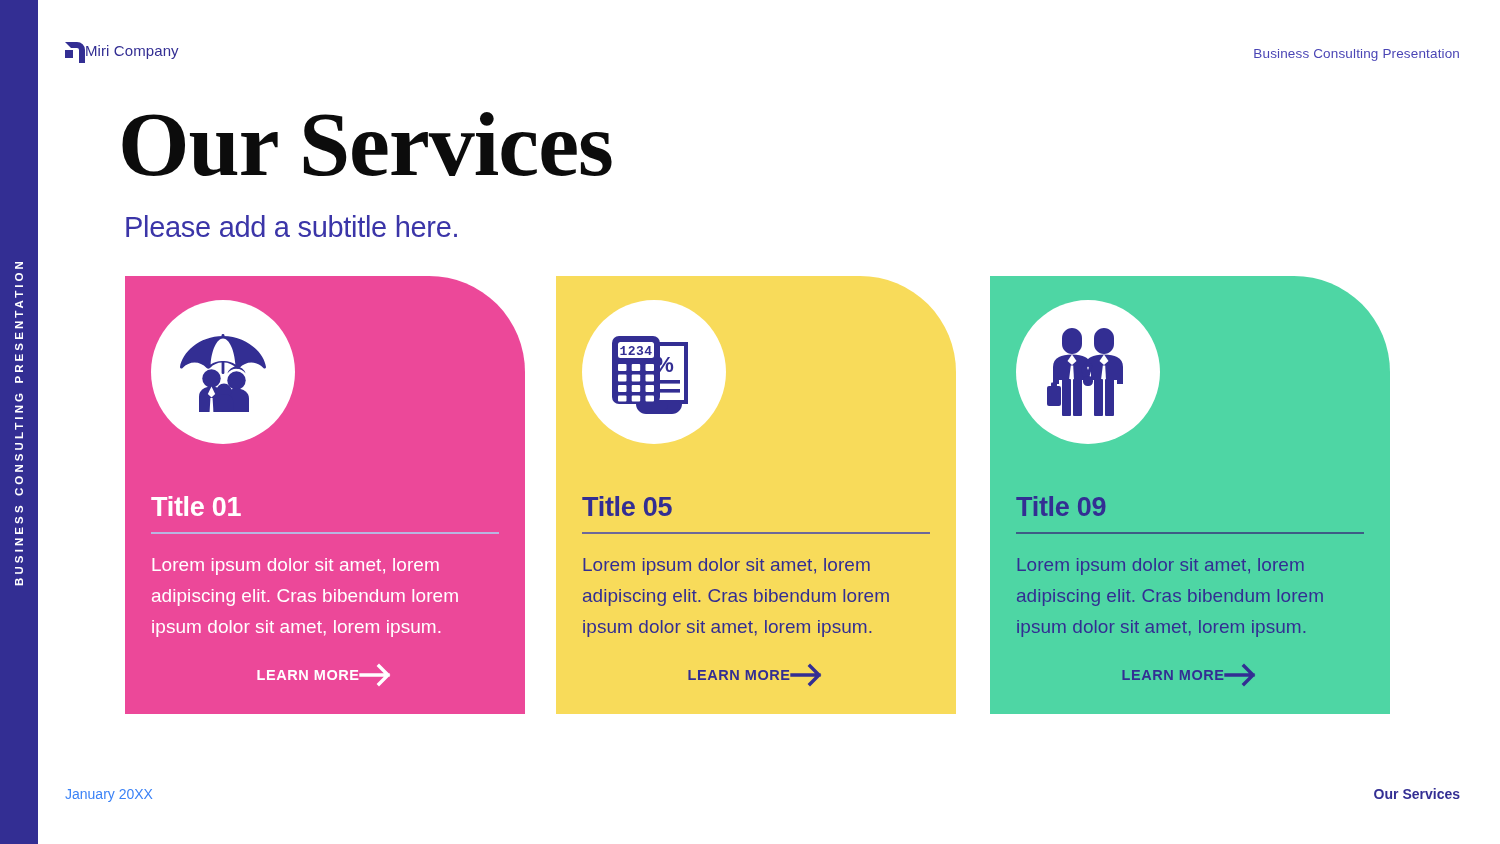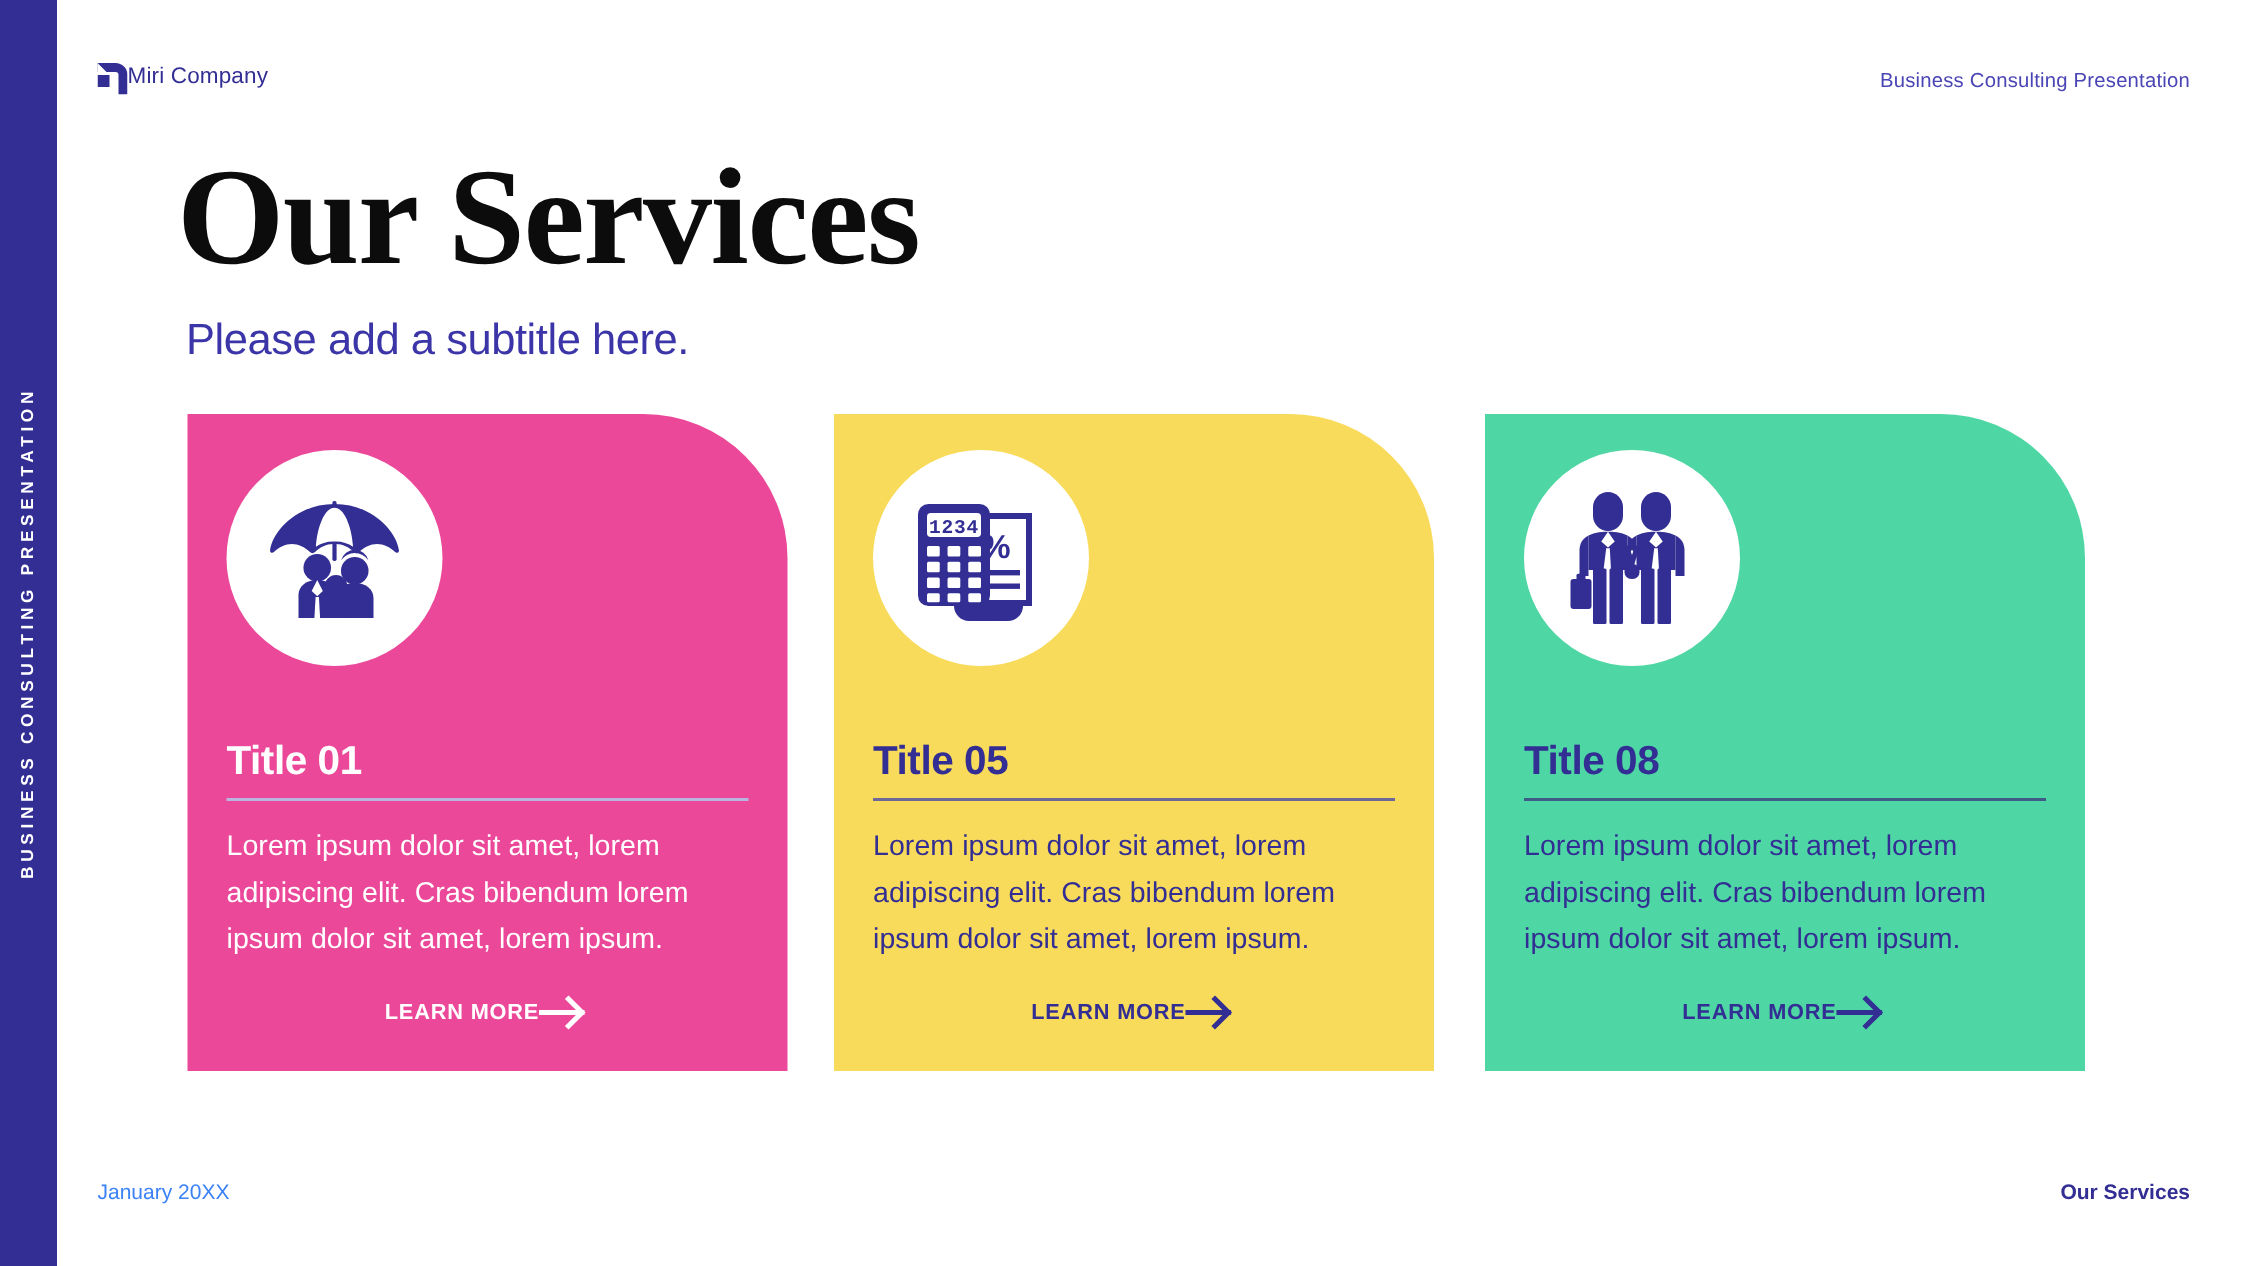--- a/index.html
+++ b/index.html
@@ -266,21 +266,21 @@
         <path d="M77 33 C81 35 83 38.5 83 43 L83 60 L77 60 Z"></path>
         <path d="M51 33 C48.4 34.3 46.5 36.3 45.5 39 L52 48 L51 48 Z"></path>
         <rect x="54" y="55" width="9" height="37" rx="1"></rect>
         <rect x="65" y="55" width="9" height="37" rx="1"></rect>
 
         <path d="M45.5 39 L48 46 L50.5 39 L52.5 42 L48.5 56 L44 56 L41 45 Z"></path>
         <rect x="43" y="52" width="10" height="10" rx="4.5"></rect>
       </g>
     </svg>
   </div>
-  <div class="card-title">Title 08</div>
+  <div class="card-title">Title 09</div>
   <div class="divider"></div>
   <div class="card-body">Lorem ipsum dolor sit amet, lorem adipiscing elit. Cras bibendum lorem ipsum dolor sit amet, lorem ipsum.</div>
   <div class="cta">
     <span class="cta-label">LEARN MORE</span>
     <svg class="cta-arrow" width="34" height="26" viewBox="0 0 34 26">
       <path d="M2 13 H29 M20 4 L29 13 L20 22" stroke="#332E93" stroke-width="3.4" fill="none" stroke-linecap="square" stroke-linejoin="miter"></path>
     </svg>
   </div>
 </div>
 

